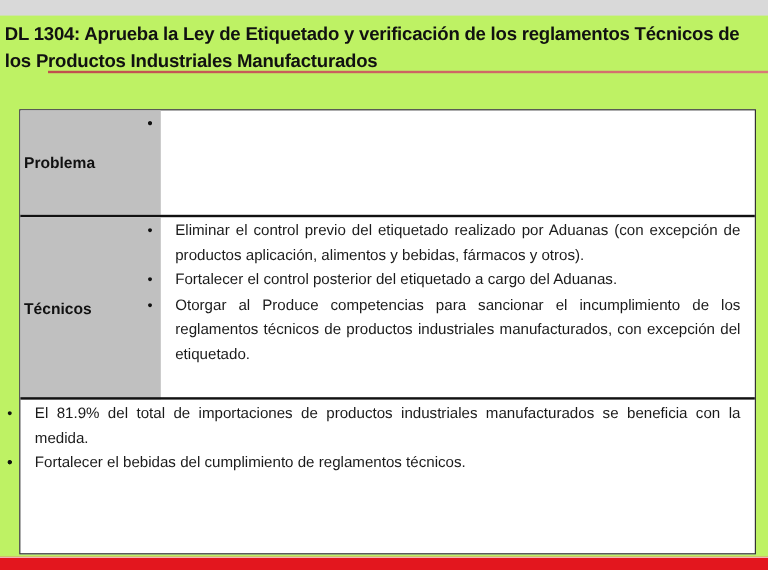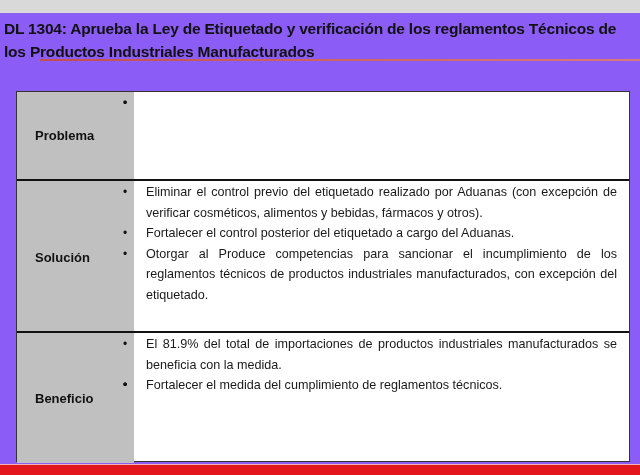--- a/index.html
+++ b/index.html
@@ -7,21 +7,21 @@
       padding: 0;
       width: 640px;
       height: 475px;
       overflow: hidden;
       background: #ffffff;
     }
     .slide {
       position: relative;
       width: 640px;
       height: 475px;
-      background: #8b5cf6;
+      background: #bef264;
       font-family: "Liberation Sans", sans-serif;
     }
     .top-strip {
       position: absolute;
       left: 0; top: 0;
       width: 640px; height: 13px;
       background: #d9d9d9;
     }
     .title {
       position: absolute;
@@ -64,21 +64,21 @@
     .row.r3 { top: 239px; height: 130px; }
     .label-cell {
       width: 117px;
       flex: 0 0 117px;
       background: #c0c0c0;
       display: flex;
       align-items: center;
       position: relative;
     }
     .label-text {
-      padding-left: 18px;
+      padding-left: 3px;
       font-size: 13px;
       font-weight: bold;
       color: #111111;
     }
     .content-cell {
       flex: 1;
       padding: 1px 12px 0 0;
       box-sizing: border-box;
     }
     .bullet-list {
@@ -133,59 +133,56 @@
           </li>
           <li class="bullet-item">
             <span class="bullet">•</span>
           </li>
         </ul>
       </div>
     </div>
 
     <div class="row r2">
       <div class="label-cell">
-        <span class="label-text">Solución</span>
+        <span class="label-text">Técnicos</span>
       </div>
       <div class="content-cell">
         <ul class="bullet-list">
           <li class="bullet-item">
             <span class="bullet">•</span>
-            <span>Eliminar el control previo del etiquetado realizado por Aduanas (con excepción de verificar cosméticos, alimentos y bebidas, fármacos y otros).</span>
+            <span>Eliminar el control previo del etiquetado realizado por Aduanas (con excepción de productos aplicación, alimentos y bebidas, fármacos y otros).</span>
           </li>
           <li class="bullet-item">
             <span class="bullet">•</span>
             <span>Fortalecer el control posterior del etiquetado a cargo del Aduanas.</span>
           </li>
           <li class="bullet-item">
             <span class="bullet">•</span>
             <span>Otorgar al Produce competencias para sancionar el incumplimiento de los reglamentos técnicos de productos industriales manufacturados, con excepción del etiquetado.</span>
           </li>
         </ul>
       </div>
     </div>
 
     <div class="row r3">
-      <div class="label-cell">
-        <span class="label-text">Beneficio</span>
-      </div>
       <div class="content-cell">
         <ul class="bullet-list">
           <li class="bullet-item">
             <span class="bullet">•</span>
             <span>El 81.9% del total de importaciones de productos industriales manufacturados se beneficia con la medida.</span>
           </li>
           <li class="bullet-item">
             <span class="bullet">•</span>
           </li>
           <li class="bullet-item">
             <span class="bullet">•</span>
           </li>
           <li class="bullet-item">
             <span class="bullet">•</span>
-            <span>Fortalecer el medida del cumplimiento de reglamentos técnicos.</span>
+            <span>Fortalecer el bebidas del cumplimiento de reglamentos técnicos.</span>
           </li>
         </ul>
       </div>
     </div>
 
   </div>
 
   <div class="bottom-band"></div>
 </div>
 

